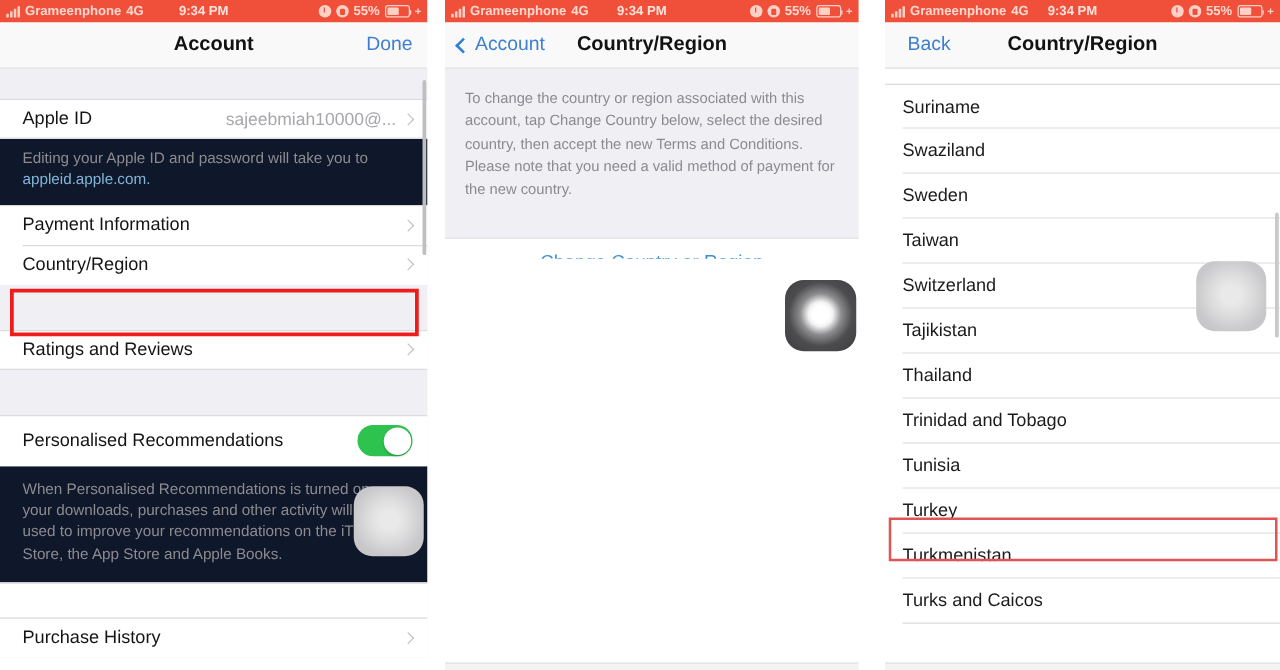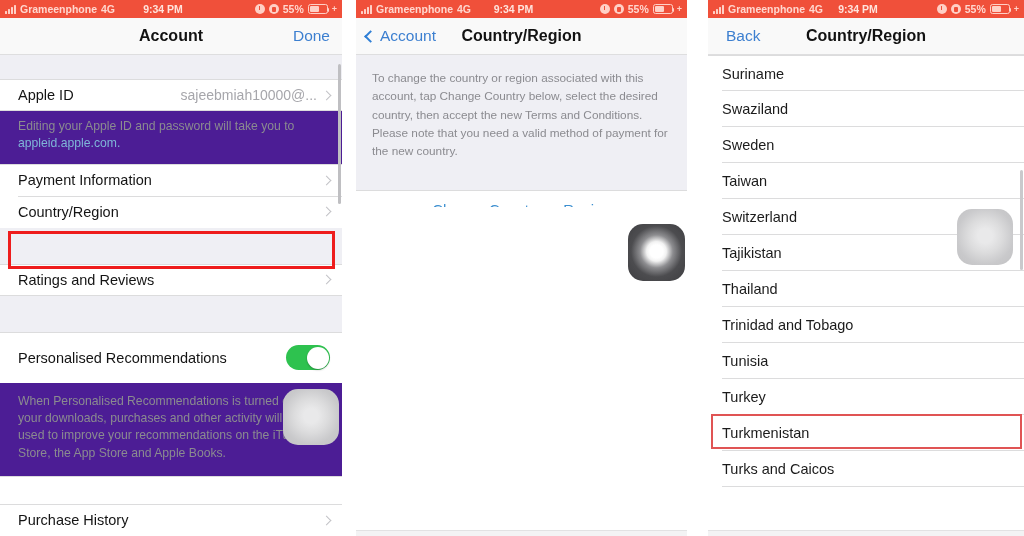--- a/index.html
+++ b/index.html
@@ -135,21 +135,21 @@
   }
   .chev {
     width: 7px; height: 7px;
     border-top: 1.6px solid #c2c2c6; border-right: 1.6px solid #c2c2c6;
     transform: rotate(45deg);
     margin-left: 8px; flex: none;
   }
   .row.has-val .chev { margin-left: 6px; }
   .row:not(.has-val) .chev { margin-left: auto; }
   .footnote {
-    background: #4c1d95;
+    background: #0f172a;
     color: #8b8b90;
     font-size: 12.2px;
     line-height: 1.42;
     padding: 7px 16px 11px 18px;
   }
   .footnote a { color: #7fb6d8; text-decoration: none; }
   .hline-top { border-top: 1px solid #dcdcdd; }
   .hline-bot { border-bottom: 1px solid #dcdcdd; }
 
   
@@ -189,21 +189,21 @@
     display: flex; align-items: center;
     padding-left: 14px;
     font-size: 14.5px;
     color: #1b1b1b;
     background: #ffffff;
   }
   .citem::after {
     content: ""; position: absolute; left: 14px; right: 0; bottom: 0;
     height: 1px; background: #dcdcdd;
   }
-  .citem:first-child { border-top: 1px solid #dcdcdd; }
+  .citem:first-child { border-top: 1px solid #dcdcdd; margin-top: 12px; }
 
   
   .redbox {
     position: absolute;
     border: 3px solid #ee1c1c;
     pointer-events: none;
     z-index: 6;
   }
   .redbox.thin { border-width: 2px; border-color: #e05454; }
 
@@ -298,21 +298,21 @@
 
       <div class="gap" style="height:36px"></div>
 
       <div class="row hline-top hline-bot">
         <span>Ratings and Reviews</span>
         <span class="chev"></span>
       </div>
 
       <div class="gap lg" style="height:36px"></div>
 
-      <div class="row hline-top" style="height:51px">
+      <div class="row hline-top" style="height:41px">
         <span>Personalised Recommendations</span>
         <span class="switch">
             <span class="knob"></span>
           </span>
       </div>
 
       <div class="footnote" style="padding:10px 16px 14px 18px">When Personalised Recommendations is turned on, your downloads, purchases and other activity will be used to improve your recommendations on the iTunes Store, the App Store and Apple Books.</div>
 
       <div class="gap sm" style="height:28px;background:#ffffff;border-top:1px solid #dcdcdd"></div>
 

